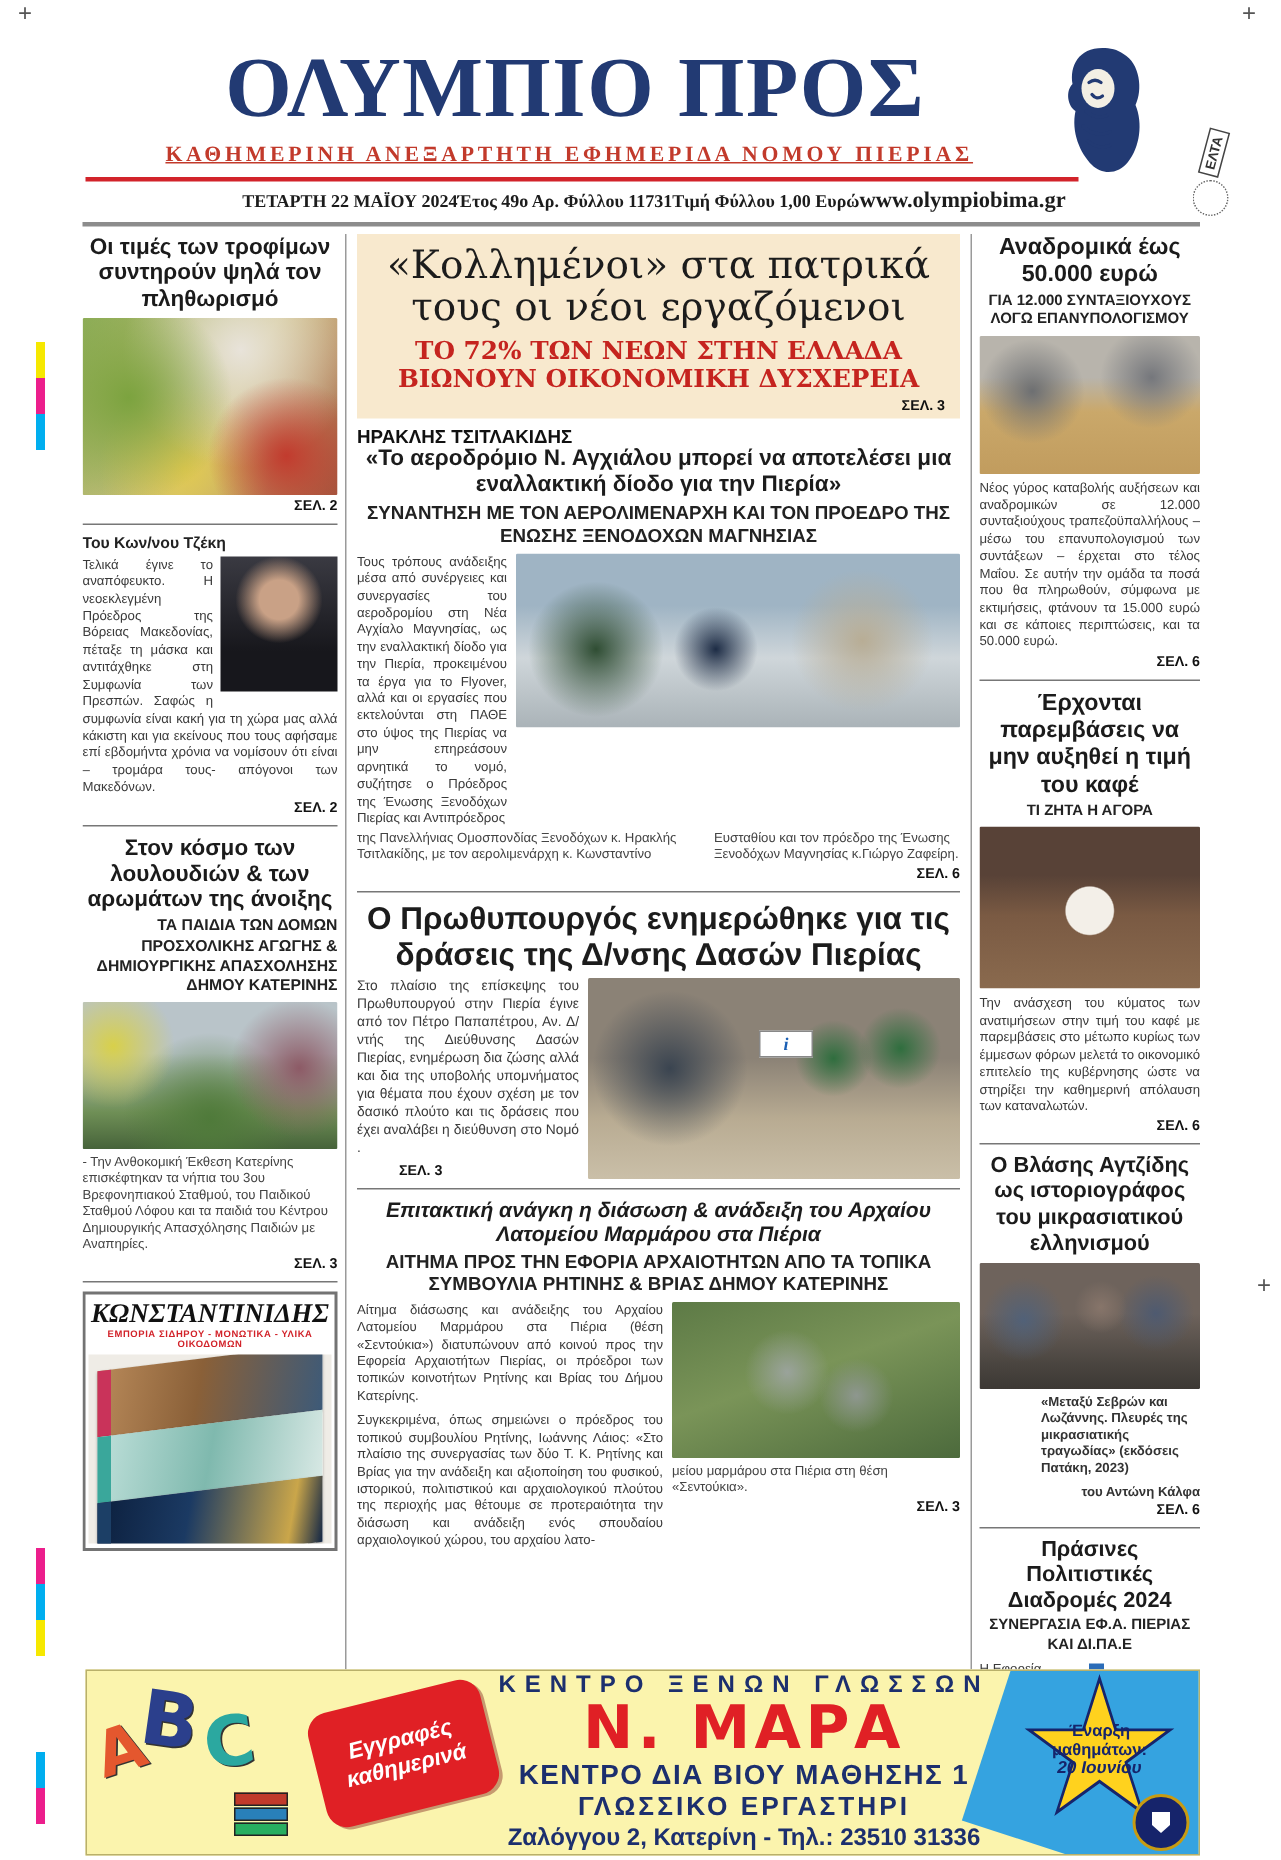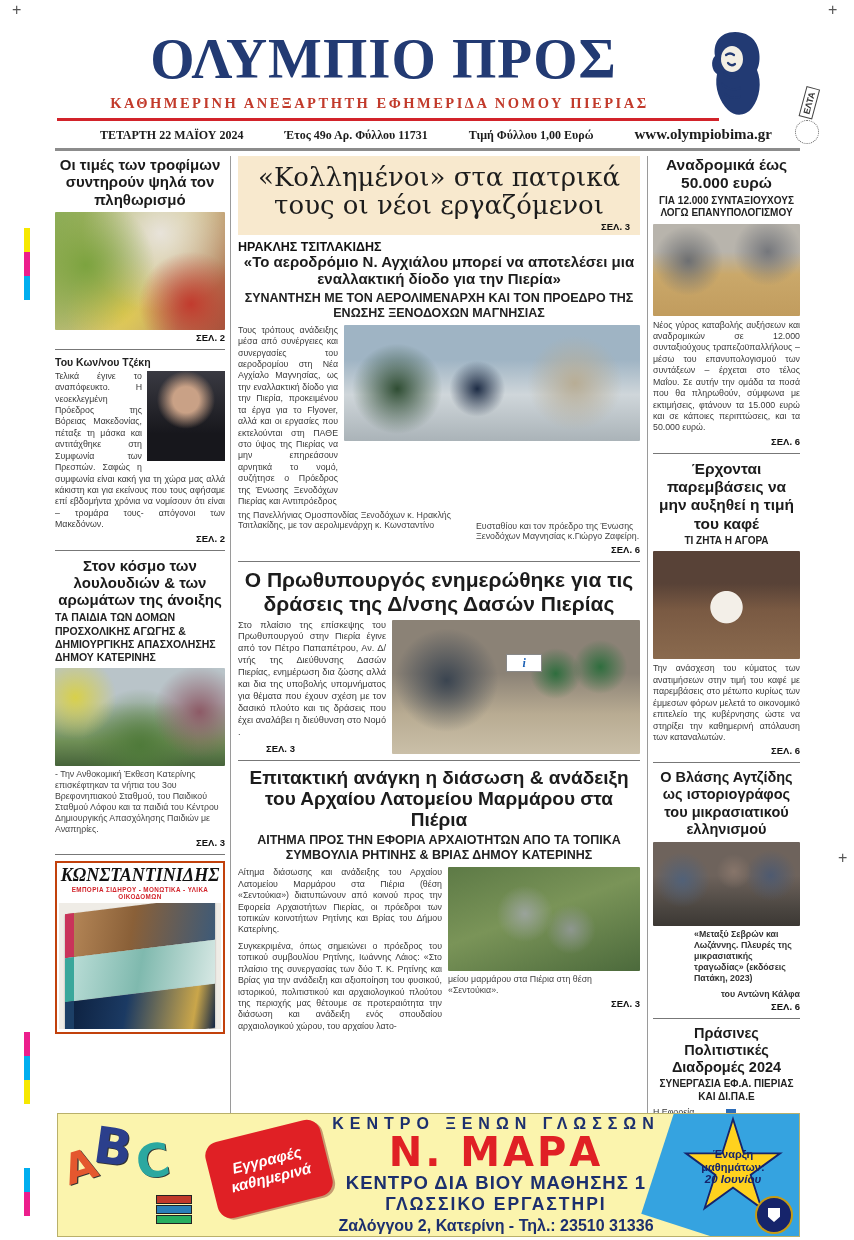--- a/index.html
+++ b/index.html
@@ -12,24 +12,24 @@
   .regstrip .bar{width:6px;height:24px;}
   .bar-y{background:#f6e800;} .bar-m{background:#ec1e8c;} .bar-c{background:#00aeef;}
 
   
   .mast{position:absolute;left:55px;top:30px;width:745px;}
   .mast-title{font-family:"Liberation Serif","DejaVu Serif",serif;font-weight:bold;
               font-size:57px;line-height:1.02;color:#223a73;text-align:center;
               letter-spacing:1px;padding-right:88px;}
   .zeus{position:absolute;right:34px;top:0;}
   .mast-sub{margin-top:7px;text-align:center;padding-right:96px;color:#c23a2b;
-            font-family:"Liberation Serif",serif;font-weight:bold;font-size:14.5px;letter-spacing:2.5px;}
+            font-family:"Liberation Serif",serif;font-weight:bold;font-size:14.5px;letter-spacing:2.5px;text-decoration:underline;}
   .rule-red{position:absolute;left:57px;top:118px;width:662px;height:3px;background:#d2232a;}
   .dateline{position:absolute;left:100px;top:126px;width:672px;display:flex;
-            justify-content:space-between;align-items:baseline;
+            justify-content:center;align-items:baseline;
             font-family:"Liberation Serif",serif;font-size:12px;font-weight:bold;color:#1c1c1c;}
   .dateline .mid{font-weight:bold;}
   .dateline .site{font-size:15px;}
   .elta{position:absolute;right:34px;top:92px;width:26px;text-align:center;}
   .elta .tag{display:inline-block;transform:rotate(-75deg);font-size:9px;font-weight:bold;
              border:1px solid #444;padding:1px 3px;color:#333;background:#fff;}
   .postmark{width:22px;height:22px;border:1.5px dotted #666;border-radius:50%;margin:10px auto 0;}
   .rule-gray{position:absolute;left:55px;top:148px;width:745px;height:3px;background:#8c8c8c;}
 
   
@@ -39,39 +39,39 @@
   .col-r{flex:1;padding-left:5px;}
   .hr{border:none;border-top:1px solid #777;margin:6px 0;}
 
   .ph{width:100%;border-radius:1px;position:relative;overflow:hidden;}
   .pref{font-size:9.5px;font-weight:bold;text-align:right;color:#111;margin-top:2px;}
   .cap{font-size:8.8px;line-height:1.25;color:#444;margin-top:3px;text-align:left;}
   .body{font-size:8.8px;line-height:1.3;color:#3a3a3a;text-align:justify;}
 
   
   .lh{font-size:15px;font-weight:bold;text-align:center;line-height:1.15;color:#1b1b1b;}
-  .lsub{font-size:10.5px;font-weight:bold;text-align:left;line-height:1.25;margin-top:3px;color:#222;}
+  .lsub{font-size:10.5px;font-weight:bold;text-align:right;line-height:1.25;margin-top:3px;color:#222;}
   .byline{font-weight:bold;font-size:10.5px;margin:2px 0 3px;}
   .ph-grocery{height:118px;background:
      radial-gradient(circle at 18% 45%,#7ca33f,transparent 45%),
      radial-gradient(circle at 80% 78%,#c23b2e,transparent 32%),
      radial-gradient(circle at 62% 18%,#e8e3da,transparent 55%),
      radial-gradient(circle at 40% 85%,#e0c84f,transparent 40%),
      linear-gradient(120deg,#8fae5a,#cfc180 55%,#a0583f);}
   .portrait{float:right;width:78px;height:90px;margin:0 0 3px 5px;background:
      radial-gradient(circle at 50% 32%,#c9a186 18%,transparent 40%),
      linear-gradient(180deg,#3a3a42,#17171c 70%);}
   .ph-flowers{height:98px;background:
      radial-gradient(circle at 12% 30%,#d8d04a,transparent 25%),
      radial-gradient(circle at 85% 45%,#8d5a66,transparent 30%),
      radial-gradient(circle at 50% 80%,#4f7a3a,transparent 50%),
      linear-gradient(180deg,#b9c4c9 0 35%,#6f8f56 75%,#46633a);}
 
   
-  .kad{border:2px solid #c2410c;margin-top:5px;background:#fff;padding:3px 2px;}
+  .kad{border:2px solid #737373;margin-top:5px;background:#fff;padding:3px 2px;}
   .kad-title{font-family:"Liberation Serif",serif;font-style:italic;font-weight:bold;
              font-size:18px;text-align:center;color:#111;line-height:1;}
   .kad-sub{color:#d2232a;font-size:6.3px;font-weight:bold;text-align:center;letter-spacing:.4px;margin:2px 0 3px;}
   .kcollage{height:126px;position:relative;background:#efece6;overflow:hidden;}
   .kstrip{position:absolute;left:6px;right:6px;height:44px;transform:skewY(-7deg);box-shadow:0 1px 2px rgba(0,0,0,.35);}
   .kbar{position:absolute;left:0;top:0;bottom:0;width:9px;}
   .ks1{top:2px;background:linear-gradient(100deg,#b98a5a,#8a6038 45%,#3d5a78);}
   .ks2{top:46px;background:linear-gradient(100deg,#bfe0da,#7fb9ae 50%,#d7e8e4);}
   .ks3{top:90px;background:linear-gradient(100deg,#0c1f3d,#1b3a63 40%,#caa64a 85%,#122646);}
 
@@ -93,21 +93,21 @@
      linear-gradient(180deg,#9fb4c4 0 30%,#cfd6da 60%,#aab3b8);}
   .ch-pm{font-size:21px;}
   .ph-pm{height:134px;background:
      radial-gradient(circle at 22% 45%,#3a4450,transparent 25%),
      radial-gradient(circle at 66% 40%,#2f6e3e,transparent 14%),
      radial-gradient(circle at 84% 35%,#2f6e3e,transparent 12%),
      linear-gradient(180deg,#8b8276 0 40%,#b8ab92 70%,#cabfa8);}
   .infosign{position:absolute;left:46%;top:26%;width:34px;height:16px;background:#fff;
             border:1px solid #888;display:flex;align-items:center;justify-content:center;}
   .infosign span{color:#1a5fb4;font-weight:bold;font-size:12px;font-family:"Liberation Serif",serif;font-style:italic;line-height:1;}
-  .ch-q{font-size:19px;}
+  .ch-q{font-size:14px;font-style:italic;}
   .ph-quarry{height:104px;background:
      radial-gradient(circle at 40% 45%,#9aa39b,transparent 22%),
      radial-gradient(circle at 64% 60%,#8e978f,transparent 18%),
      linear-gradient(160deg,#5d7a46,#7a9458 45%,#4c6a3c);}
 
   
   .rh{font-size:15.5px;font-weight:bold;text-align:center;line-height:1.18;color:#1b1b1b;}
   .rsub{font-size:10px;font-weight:bold;text-align:center;line-height:1.25;margin-top:2px;color:#222;}
   .ph-bank{height:92px;margin-top:4px;background:
      radial-gradient(circle at 24% 40%,#6d6f72,transparent 28%),
@@ -252,34 +252,35 @@
               <div class="kbar" style="background:#1c3f66;"></div>
             </div>
         </div>
 
       </div>
     </div>
 
     <div class="col-c">
       <div class="cream">
         <div class="cream-h">«Κολλημένοι» στα πατρικά τους οι νέοι εργαζόμενοι</div>
+        <div class="cream-sub">ΤΟ 72% ΤΩΝ ΝΕΩΝ ΣΤΗΝ ΕΛΛΑΔΑ ΒΙΩΝΟΥΝ ΟΙΚΟΝΟΜΙΚΗ ΔΥΣΧΕΡΕΙΑ</div>
         <div class="pref">ΣΕΛ. 3</div>
       </div>
 
       <div>
         <div class="kicker">ΗΡΑΚΛΗΣ ΤΣΙΤΛΑΚΙΔΗΣ</div>
         <div class="ch ch-air">«Το αεροδρόμιο Ν. Αγχιάλου μπορεί να αποτελέσει μια εναλλακτική δίοδο για την Πιερία»</div>
         <div class="csub">ΣΥΝΑΝΤΗΣΗ ΜΕ ΤΟΝ ΑΕΡΟΛΙΜΕΝΑΡΧΗ ΚΑΙ ΤΟΝ ΠΡΟΕΔΡΟ ΤΗΣ ΕΝΩΣΗΣ ΞΕΝΟΔΟΧΩΝ ΜΑΓΝΗΣΙΑΣ</div>
         <div class="crow">
           <div class="body" style="width:100px;flex:none;">Τους τρόπους ανάδειξης μέσα από συνέργειες και συνεργασίες του αεροδρομίου στη Νέα Αγχίαλο Μαγνησίας, ως την εναλλακτική δίοδο για την Πιερία, προκειμένου τα έργα για το Flyover, αλλά και οι εργασίες που εκτελούνται στη ΠΑΘΕ στο ύψος της Πιερίας να μην επηρεάσουν αρνητικά το νομό, συζήτησε ο Πρόεδρος της Ένωσης Ξενοδόχων Πιερίας και Αντιπρόεδρος</div>
           <div class="ph ph-airport" style="flex:1;"></div>
         </div>
         <div class="crow" style="margin-top:2px;">
           <div class="cap" style="width:232px;flex:none;margin-top:0;">της Πανελλήνιας Ομοσπονδίας Ξενοδόχων κ. Ηρακλής Τσιτλακίδης, με τον αερολιμενάρχη κ. Κωνσταντίνο</div>
-          <div class="cap" style="flex:1;margin-top:11px;">Ευσταθίου και τον πρόεδρο της Ένωσης Ξενοδόχων Μαγνησίας κ.Γιώργο Ζαφείρη.</div>
+          <div class="cap" style="flex:1;margin-top:0;">Ευσταθίου και τον πρόεδρο της Ένωσης Ξενοδόχων Μαγνησίας κ.Γιώργο Ζαφείρη.</div>
         </div>
         <div class="pref">ΣΕΛ. 6</div>
       </div>
       <hr class="hr">
 
       <div>
         <div class="ch ch-pm">Ο Πρωθυπουργός ενημερώθηκε για τις δράσεις της Δ/νσης Δασών Πιερίας</div>
         <div class="crow">
           <div style="width:148px;flex:none;display:flex;flex-direction:column;">
             <div class="body" style="font-size:9.2px;">Στο πλαίσιο της επίσκεψης του Πρωθυπουργού στην Πιερία έγινε από τον Πέτρο Παπαπέτρου, Αν. Δ/ντής της Διεύθυνσης Δασών Πιερίας, ενημέρωση δια ζώσης αλλά και δια της υποβολής υπομνήματος για θέματα που έχουν σχέση με τον δασικό πλούτο και τις δράσεις που έχει αναλάβει η διεύθυνση στο Νομό .</div>

